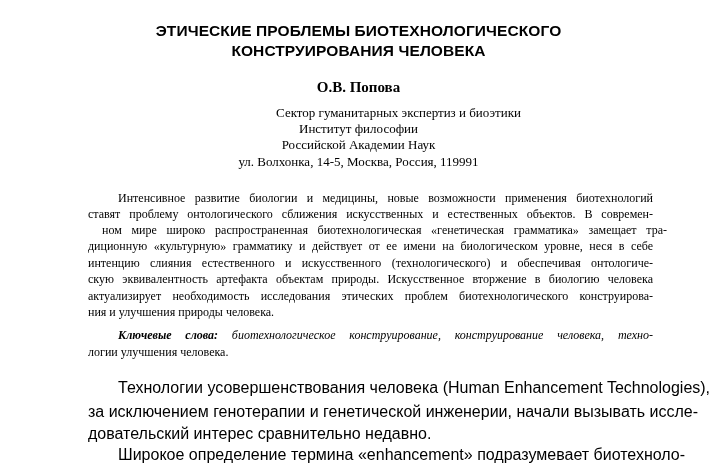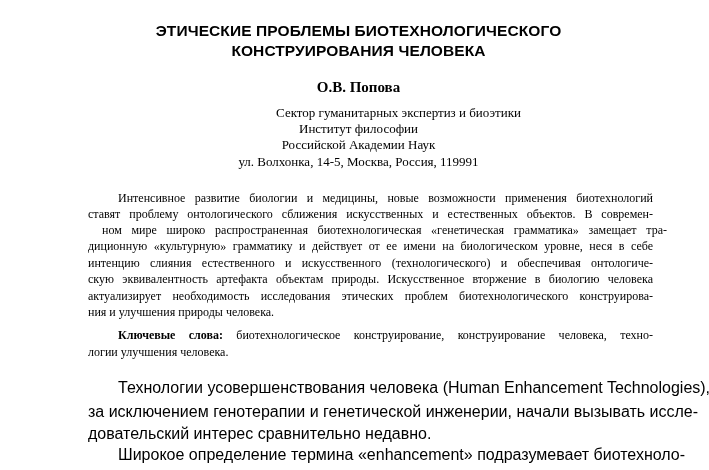--- a/index.html
+++ b/index.html
@@ -110,21 +110,21 @@
     <div class="abs-line" style="top:206px;">ставят проблему онтологического сближения искусственных и естественных объектов. В современ-</div>
     <div class="abs-line" style="top:222px;margin-left:14px;">ном мире широко распространенная биотехнологическая «генетическая грамматика» замещает тра-</div>
     <div class="abs-line" style="top:238px;">диционную «культурную» грамматику и действует от ее имени на биологическом уровне, неся в себе</div>
     <div class="abs-line" style="top:255px;">интенцию слияния естественного и искусственного (технологического) и обеспечивая онтологиче-</div>
     <div class="abs-line" style="top:271px;">скую эквивалентность артефакта объектам природы. Искусственное вторжение в биологию человека</div>
     <div class="abs-line" style="top:288px;">актуализирует необходимость исследования этических проблем биотехнологического конструирова-</div>
     <div class="abs-line last" style="top:304px;">ния и улучшения природы человека.</div>
   </div>
 
   <div>
-    <div class="abs-line indent" style="top:327px;"><span class="kw-label">Ключевые слова:</span><span> биотехнологическое конструирование, конструирование человека, техно-</span></div>
+    <div class="abs-line indent" style="top:327px;font-style:italic;"><span class="kw-label">Ключевые слова:</span><span> биотехнологическое конструирование, конструирование человека, техно-</span></div>
     <div class="abs-line last" style="top:344px;">логии улучшения человека.</div>
   </div>
 
   <div>
     <div class="body-line indent" style="top:378px;">Технологии усовершенствования человека (Human Enhancement Technologies),</div>
     <div class="body-line" style="top:402px;">за исключением генотерапии и генетической инженерии, начали вызывать иссле-</div>
     <div class="body-line last" style="top:424px;">довательский интерес сравнительно недавно.</div>
     <div class="body-line indent" style="top:445px;">Широкое определение термина «enhancement» подразумевает биотехноло-</div>
     <div class="body-line" style="top:466px;">гические вмешательства, призванные улучшить человеческую природу, не всегда</div>
   </div>

